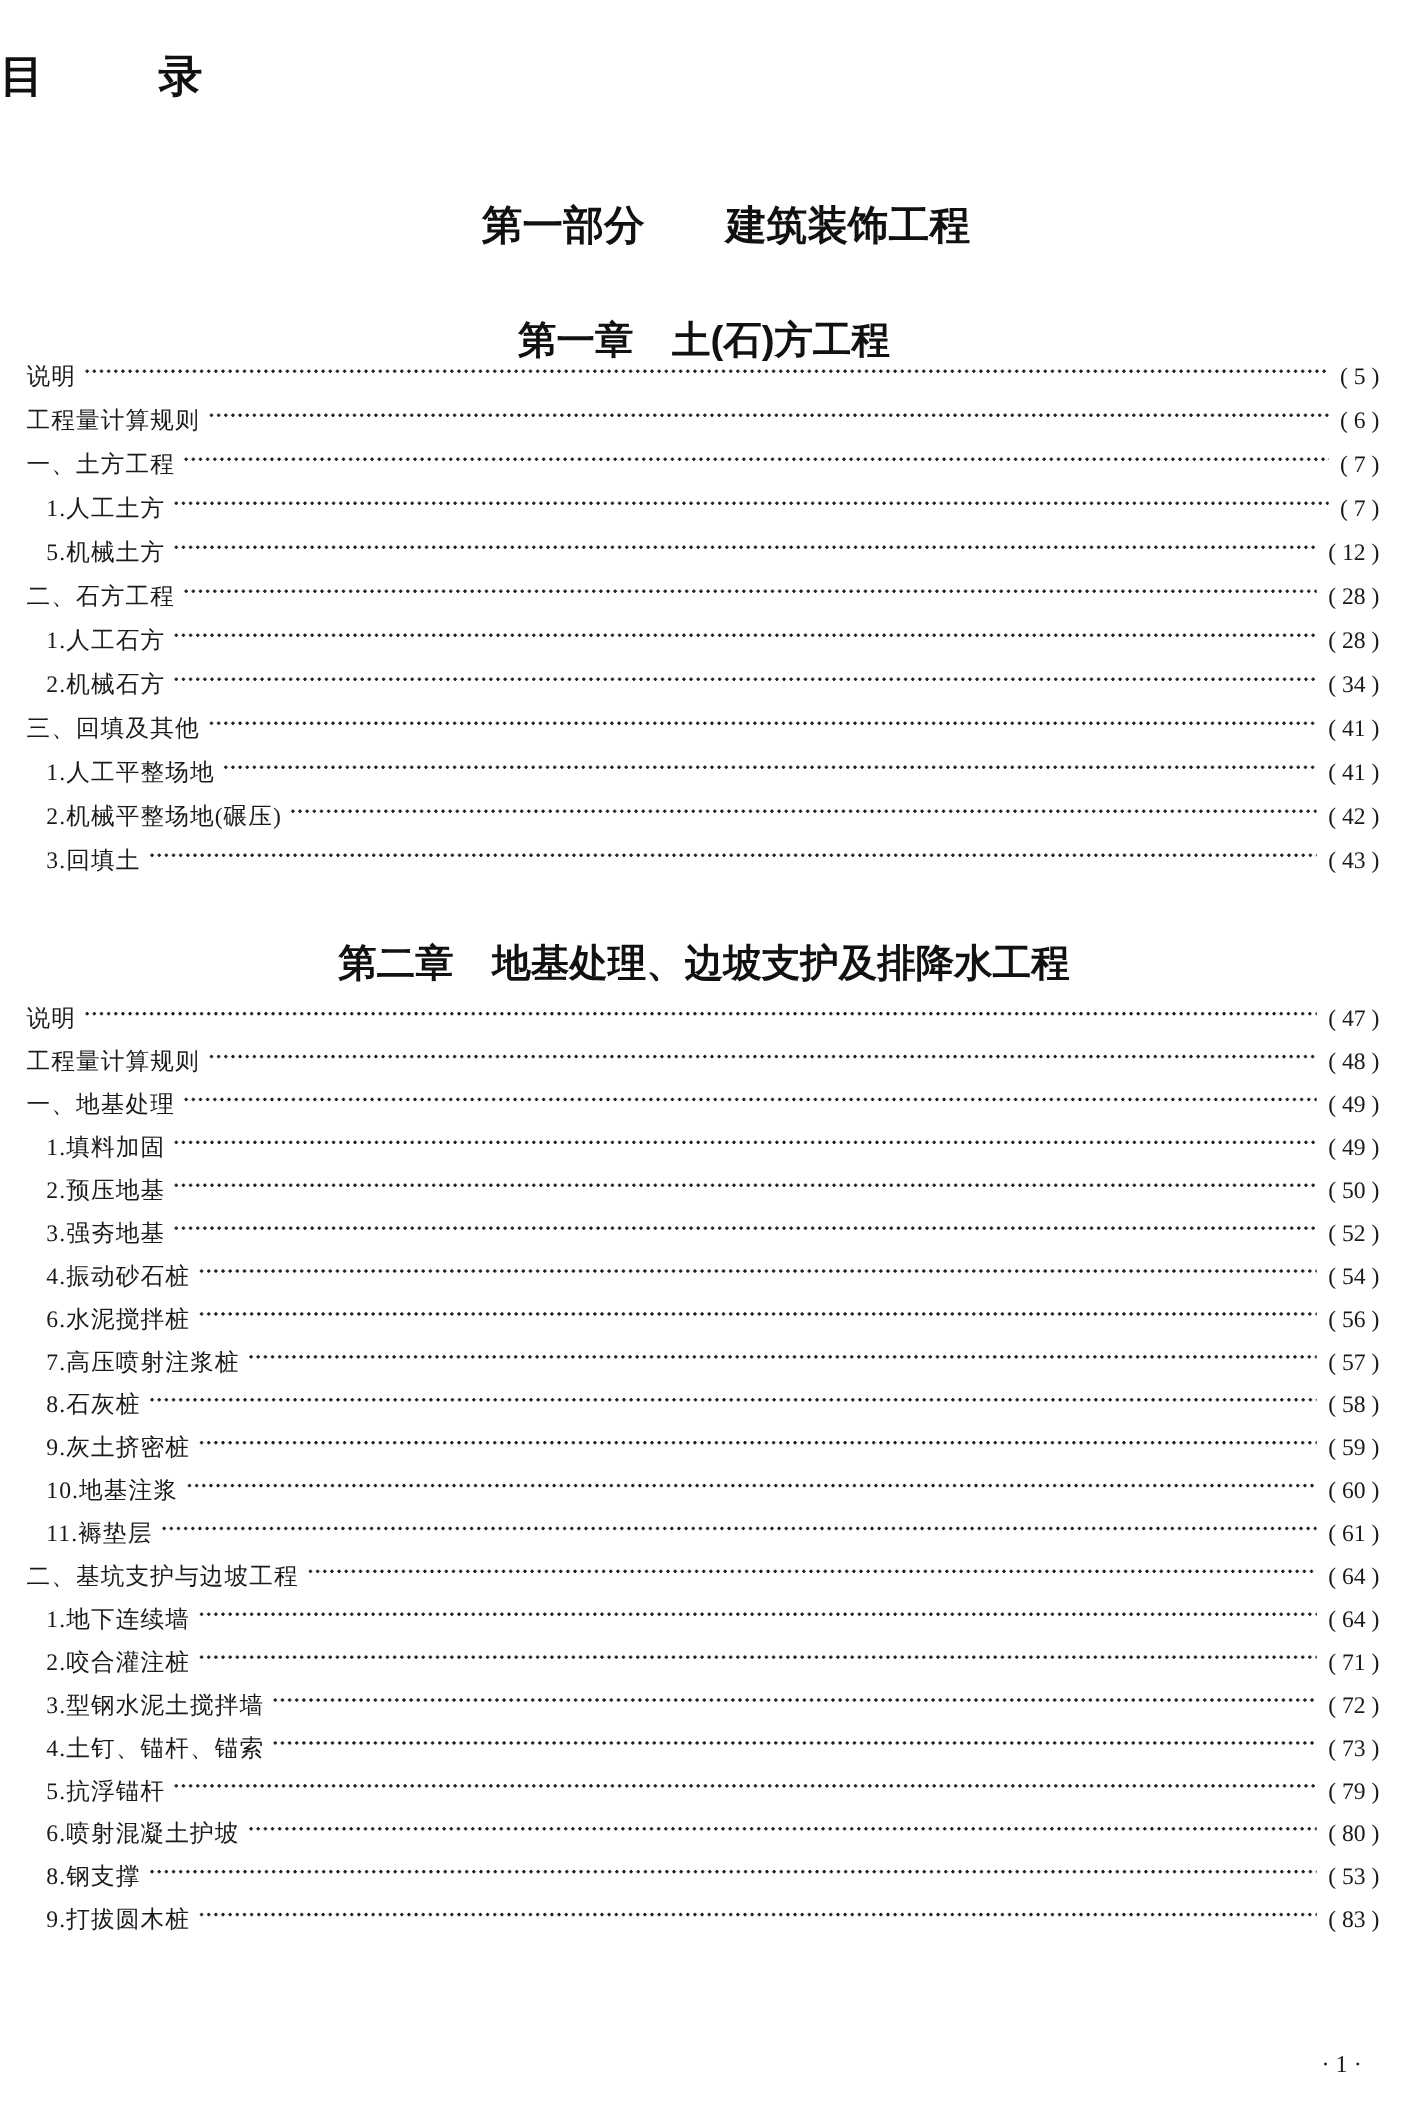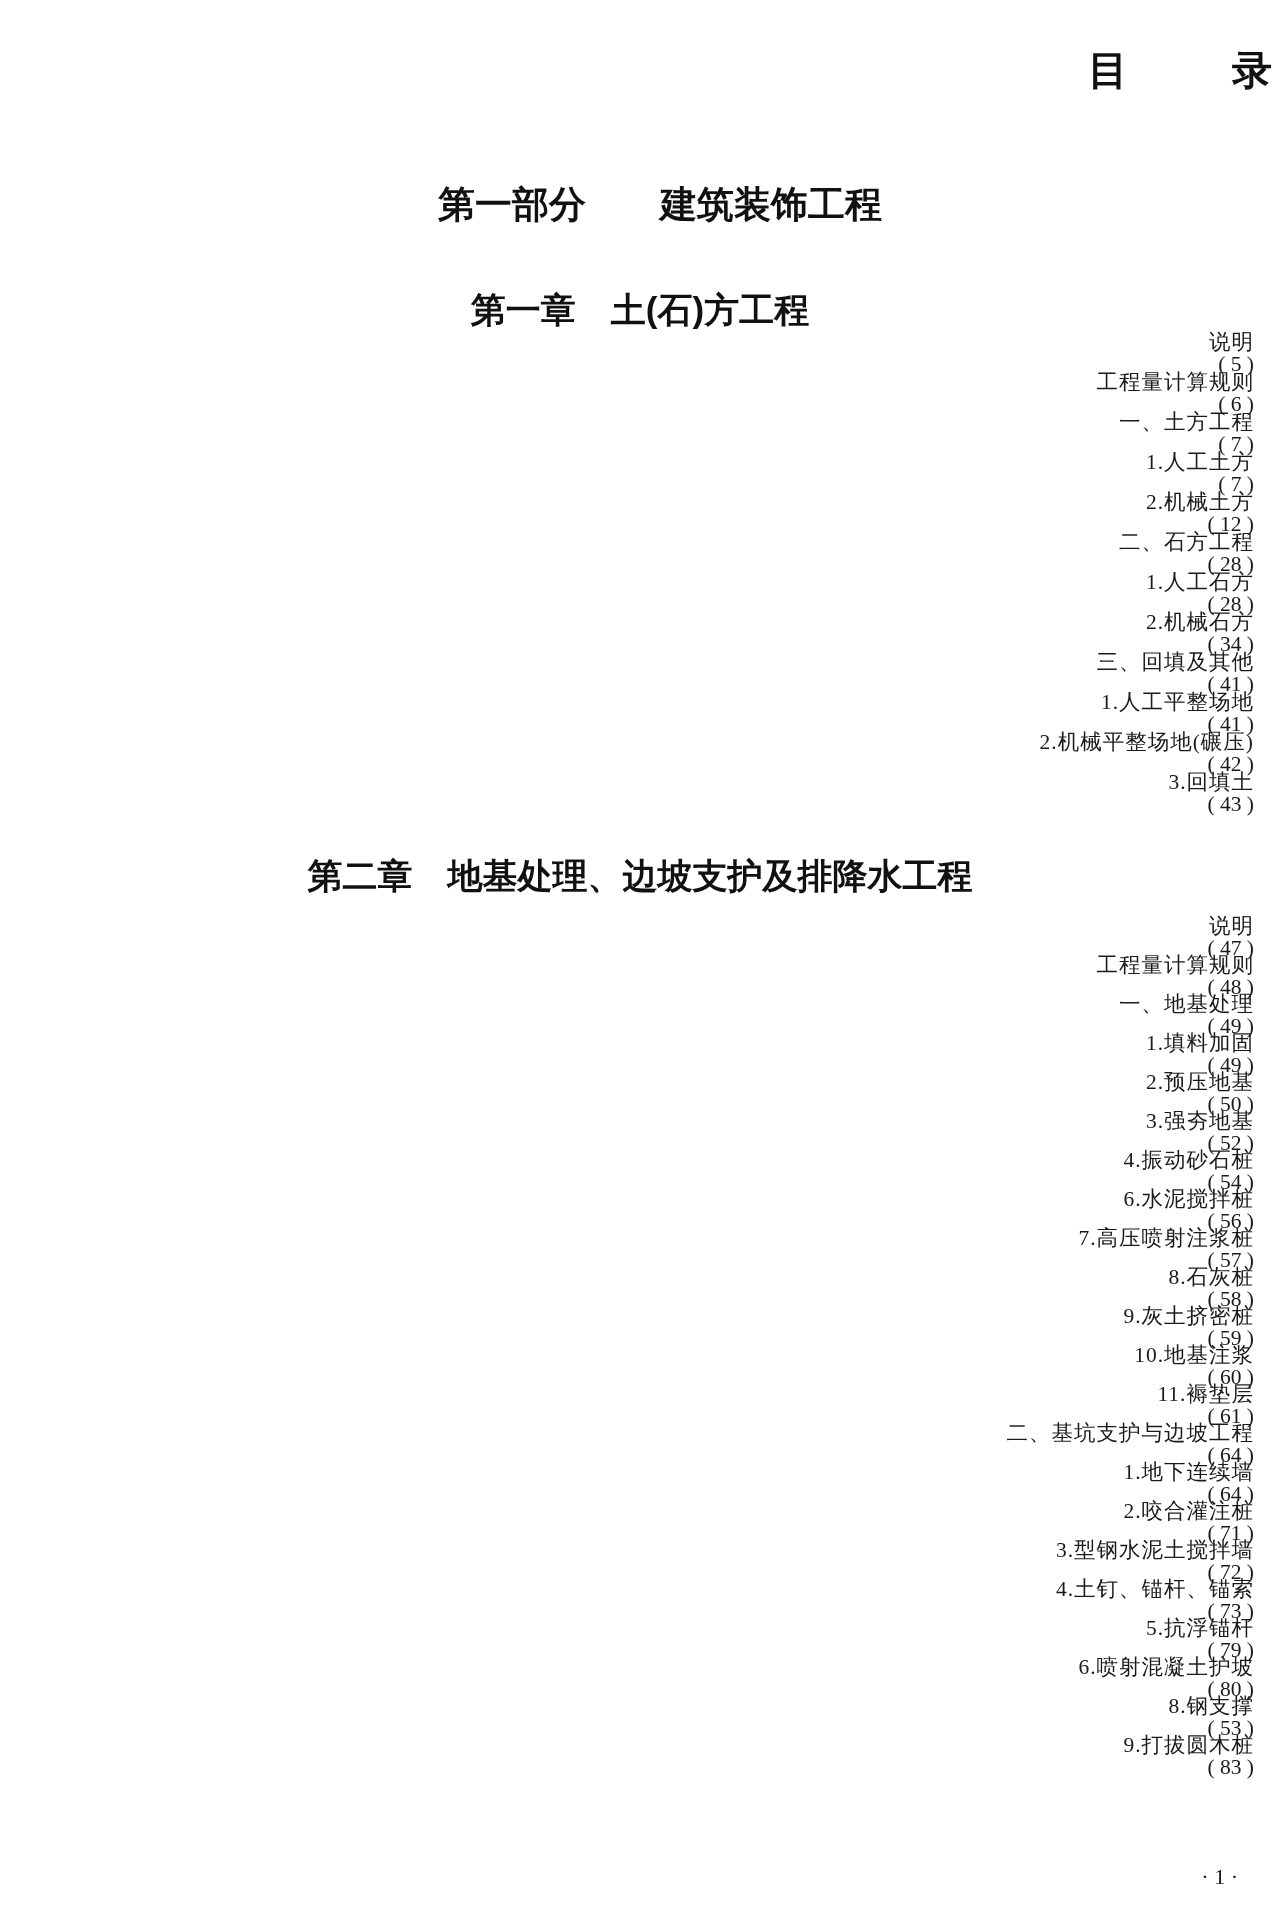--- a/index.html
+++ b/index.html
@@ -8,21 +8,21 @@
     width: 1280px;
     height: 1920px;
     background: #ffffff;
     font-family: "Liberation Serif", "DejaVu Serif", serif;
     color: #1a1a1a;
     overflow: hidden;
   }
   .toc-title {
     position: absolute;
     top: 46px; left: 0; right: 0;
-    text-align: right;
+    text-align: left;
     font-family: "Liberation Sans", "DejaVu Sans", sans-serif;
     font-weight: 700;
     font-size: 40px;
     line-height: 48px;
     letter-spacing: 8px;
     white-space: pre;
     color: #111;
   }
   .part-title {
     position: absolute;
@@ -53,25 +53,24 @@
   .toc-list {
     position: absolute;
     left: 24px;
     right: 26px;
   }
   #chapter1-list { top: 332px; }
   #chapter2-list { top: 916px; }
 
   .toc-row {
     display: flex;
-    align-items: flex-end;
+    align-items: flex-start;
     font-size: 21.5px;
     line-height: 1;
     color: #1a1a1a;
-    flex-direction: column;
   }
   #chapter1-list .toc-row { height: 40px; }
   #chapter2-list .toc-row { height: 39px; }
   .toc-row.indent { padding-left: 18px; }
 
   .toc-label { white-space: pre; letter-spacing: 1px; }
 
   .toc-dots {
     flex: 1 1 auto;
     height: 3px;
@@ -128,21 +127,21 @@
     <span class="toc-page">( 7 )</span>
   </div>
 
   <div class="toc-row indent">
     <span class="toc-label">1.人工土方</span>
     <span class="toc-dots"></span>
     <span class="toc-page">( 7 )</span>
   </div>
 
   <div class="toc-row indent">
-    <span class="toc-label">2.机械土方</span>
+    <span class="toc-label">5.机械土方</span>
     <span class="toc-dots"></span>
     <span class="toc-page">( 12 )</span>
   </div>
 
   <div class="toc-row">
     <span class="toc-label">二、石方工程</span>
     <span class="toc-dots"></span>
     <span class="toc-page">( 28 )</span>
   </div>
 

